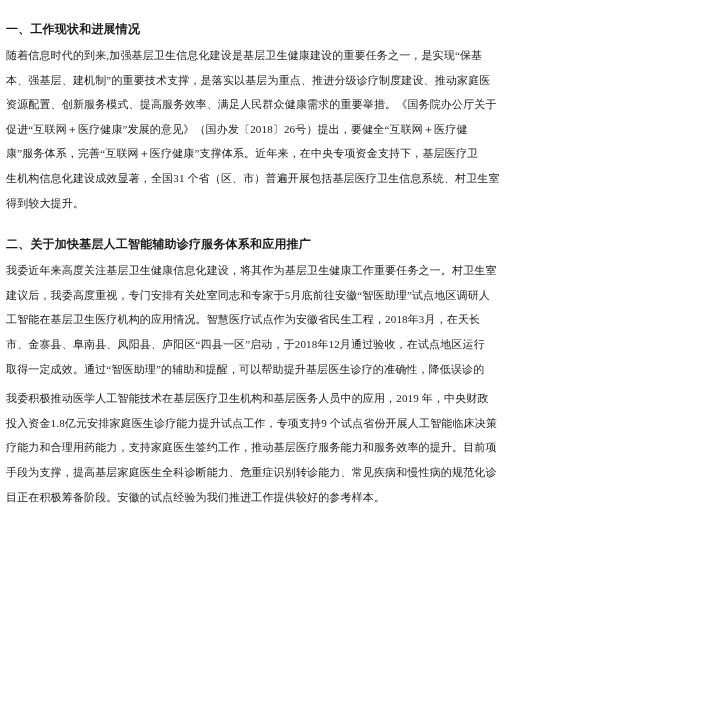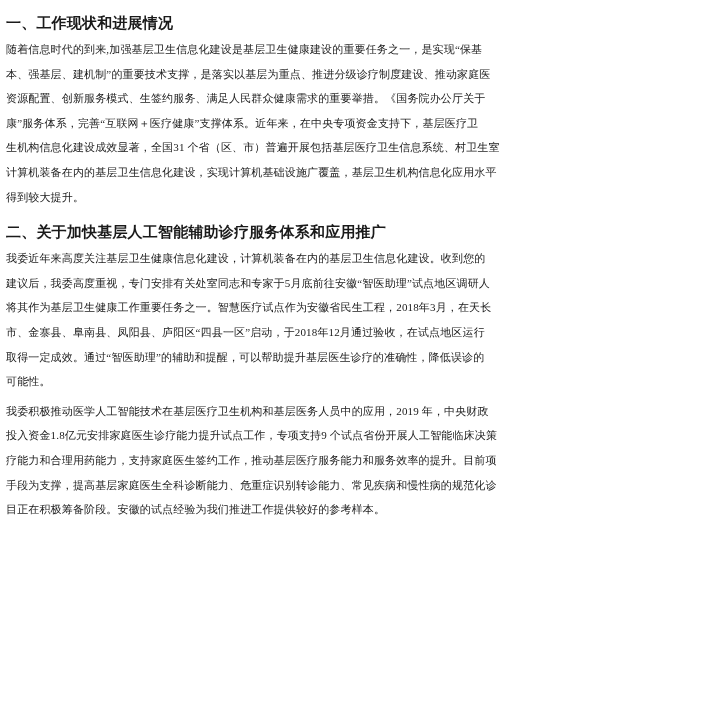--- a/index.html
+++ b/index.html
@@ -3,54 +3,53 @@
 <meta charset="utf-8">
 <style>
   html, body { margin: 0; padding: 0; background: #ffffff; }
   body {
     width: 715px; height: 712px; overflow: hidden;
     font-family: "DejaVu Sans", "Liberation Sans", sans-serif;
     color: #1a1a1a;
   }
   .doc { position: relative; padding: 0 0 0 6px; }
   .heading {
-    font-weight: bold; font-size: 15px; height: 27px; line-height: 27px;
-    white-space: nowrap; letter-spacing: 0.2px; margin-top: 10px;
+    font-weight: bold; font-size: 12px; height: 27px; line-height: 27px;
+    white-space: nowrap; letter-spacing: 0.2px; margin-top: 16px;
   }
   .line {
     font-size: 11px; height: 24.6px; line-height: 24.6px;
     white-space: nowrap; letter-spacing: 0.15px; font-family: Liberation Serif, serif;
   }
   .para { margin: 0; }
   .gap { height: 5px; }
 </style>
 </head>
 <body>
 
 <div class="doc">
 
   <div class="heading">一、工作现状和进展情况</div>
   <div class="para">
     <div class="line">随着信息时代的到来,加强基层卫生信息化建设是基层卫生健康建设的重要任务之一，是实现“保基</div>
     <div class="line">本、强基层、建机制”的重要技术支撑，是落实以基层为重点、推进分级诊疗制度建设、推动家庭医</div>
-    <div class="line">资源配置、创新服务模式、生签约服务、满足人民群众健康需求的重要举措。《国务院办公厅关于</div>
+    <div class="line">资源配置、创新服务模式、提高服务效率、满足人民群众健康需求的重要举措。《国务院办公厅关于</div>
+    <div class="line">促进“互联网＋医疗健康”发展的意见》（国办发〔2018〕26号）提出，要健全“互联网＋医疗健</div>
     <div class="line">康”服务体系，完善“互联网＋医疗健康”支撑体系。近年来，在中央专项资金支持下，基层医疗卫</div>
     <div class="line">生机构信息化建设成效显著，全国31 个省（区、市）普遍开展包括基层医疗卫生信息系统、村卫生室</div>
-    <div class="line">计算机装备在内的基层卫生信息化建设，实现计算机基础设施广覆盖，基层卫生机构信息化应用水平</div>
     <div class="line">得到较大提升。</div>
   </div>
 
   <div class="heading">二、关于加快基层人工智能辅助诊疗服务体系和应用推广</div>
   <div class="para">
-    <div class="line">我委近年来高度关注基层卫生健康信息化建设，计算机装备在内的基层卫生信息化建设。收到您的</div>
+    <div class="line">我委近年来高度关注基层卫生健康信息化建设，将其作为基层卫生健康工作重要任务之一。村卫生室</div>
     <div class="line">建议后，我委高度重视，专门安排有关处室同志和专家于5月底前往安徽“智医助理”试点地区调研人</div>
-    <div class="line">将其作为基层卫生健康工作重要任务之一。智慧医疗试点作为安徽省民生工程，2018年3月，在天长</div>
+    <div class="line">工智能在基层卫生医疗机构的应用情况。智慧医疗试点作为安徽省民生工程，2018年3月，在天长</div>
     <div class="line">市、金寨县、阜南县、凤阳县、庐阳区“四县一区”启动，于2018年12月通过验收，在试点地区运行</div>
     <div class="line">取得一定成效。通过“智医助理”的辅助和提醒，可以帮助提升基层医生诊疗的准确性，降低误诊的</div>
-    <div class="line">可能性。</div>
   </div>
   <div class="gap"></div>
   <div class="para">
     <div class="line">我委积极推动医学人工智能技术在基层医疗卫生机构和基层医务人员中的应用，2019 年，中央财政</div>
     <div class="line">投入资金1.8亿元安排家庭医生诊疗能力提升试点工作，专项支持9 个试点省份开展人工智能临床决策</div>
     <div class="line">疗能力和合理用药能力，支持家庭医生签约工作，推动基层医疗服务能力和服务效率的提升。目前项</div>
     <div class="line">手段为支撑，提高基层家庭医生全科诊断能力、危重症识别转诊能力、常见疾病和慢性病的规范化诊</div>
     <div class="line">目正在积极筹备阶段。安徽的试点经验为我们推进工作提供较好的参考样本。</div>
   </div>
 

